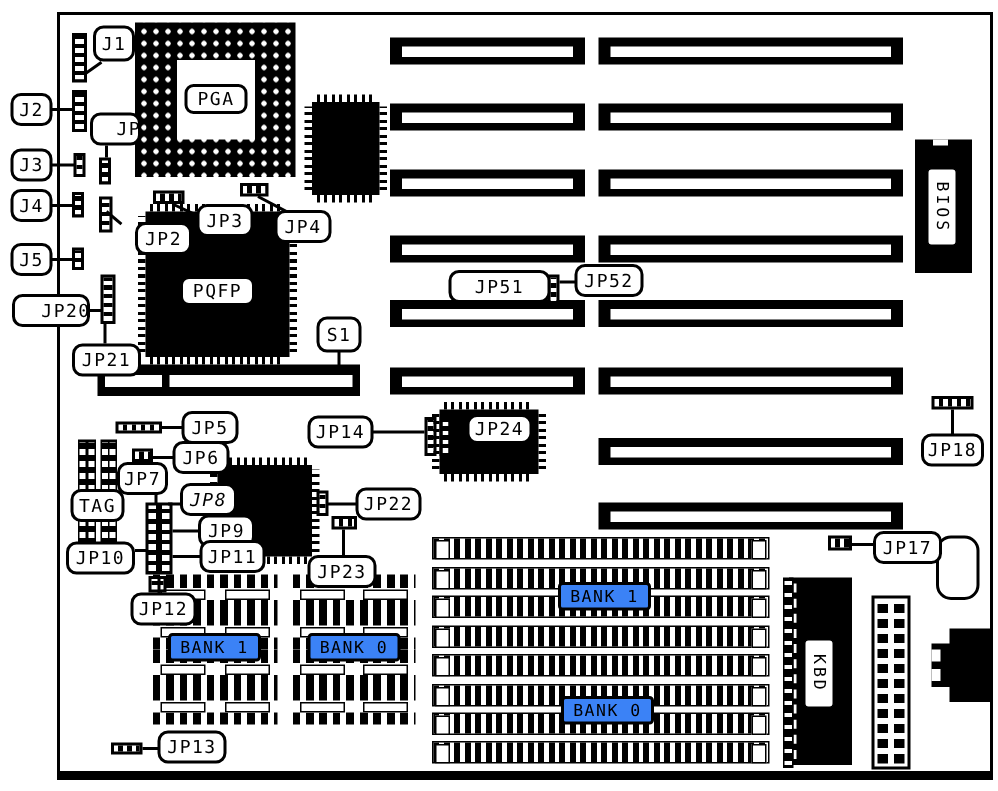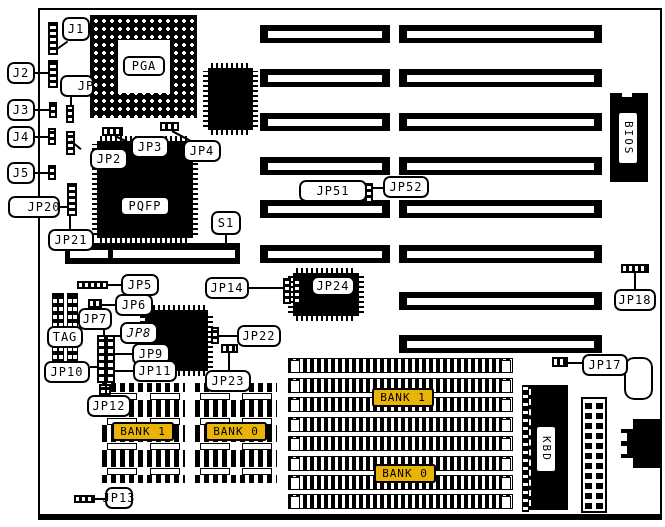--- a/index.html
+++ b/index.html
@@ -6,21 +6,21 @@
   .canvas{position:relative;width:665px;height:527px;background:#fff;overflow:hidden;
           font-family:"DejaVu Sans Mono","Liberation Mono",monospace;color:#000;}
   .board{position:absolute;left:38px;top:8px;width:624px;height:512px;box-sizing:border-box;
          border:2px solid #000;border-bottom-width:6px;background:#fff;z-index:0;}
   
   .cal{position:absolute;z-index:6;display:flex;align-items:center;justify-content:center;
        background:#fff;border:2px solid #000;border-radius:7px;font-size:12px;letter-spacing:1px;
        box-sizing:border-box;white-space:nowrap;}
   
   .ban{position:absolute;z-index:5;display:flex;align-items:center;justify-content:center;
-       background:#eab308;border:2px solid #000;border-radius:3px;font-size:11px;letter-spacing:1px;
+       background:#3b82f6;border:2px solid #000;border-radius:3px;font-size:11px;letter-spacing:1px;
        box-sizing:border-box;white-space:nowrap;}
   
   .wbox{position:absolute;z-index:2;display:flex;align-items:center;justify-content:center;
         background:#fff;border:2px solid #000;border-radius:6px;font-size:12px;letter-spacing:1px;
         box-sizing:border-box;}
   .vtext{position:absolute;z-index:2;display:flex;align-items:center;justify-content:center;
          writing-mode:vertical-rl;background:#fff;border:1px solid #000;border-radius:3px;
          font-size:11px;letter-spacing:2px;box-sizing:border-box;}
   .model{position:absolute;z-index:2;font-size:11px;letter-spacing:2px;}
   
@@ -127,21 +127,21 @@
     <b class="frl"></b>
     <b class="frr"></b>
   </div>
 
   <div class="chip" style="left:97px;top:141px;width:96px;height:97px;">
     <b class="frt"></b>
     <b class="frb"></b>
     <b class="frl"></b>
     <b class="frr"></b>
   </div>
-  <div class="wbox" style="left:120px;top:196px;width:50px;height:20px;">PQFP</div>
+  <div class="wbox" style="left:120px;top:184px;width:50px;height:20px;">PQFP</div>
 
   <div class="chip" style="left:145px;top:310px;width:63px;height:61px;">
     <b class="frt"></b>
     <b class="frb"></b>
     <b class="frl"></b>
     <b class="frr"></b>
   </div>
 
   <div class="chip" style="left:293px;top:273px;width:66px;height:43px;">
     <b class="frt"></b>
@@ -257,21 +257,21 @@
   <div class="cal" style="left:211px;top:211px;width:30px;height:24px;">S1</div>
   <div class="cal" style="left:121px;top:274px;width:38px;height:22px;">JP5</div>
   <div class="cal" style="left:115px;top:294px;width:38px;height:22px;">JP6</div>
   <div class="cal" style="left:78px;top:308px;width:34px;height:22px;">JP7</div>
   <div class="cal" style="left:47px;top:326px;width:36px;height:22px;">TAG</div>
   <div class="cal" style="left:120px;top:322px;width:38px;height:22px;font-style:italic;">JP8</div>
   <div class="cal" style="left:132px;top:343px;width:38px;height:22px;">JP9</div>
   <div class="cal" style="left:44px;top:361px;width:46px;height:22px;">JP10</div>
   <div class="cal" style="left:133px;top:360px;width:44px;height:22px;">JP11</div>
   <div class="cal" style="left:87px;top:395px;width:44px;height:22px;">JP12</div>
-  <div class="cal" style="left:105px;top:487px;width:28px;height:22px;">JP13</div>
+  <div class="cal" style="left:105px;top:487px;width:46px;height:22px;">JP13</div>
   <div class="cal" style="left:205px;top:277px;width:44px;height:22px;">JP14</div>
   <div class="cal" style="left:237px;top:325px;width:44px;height:22px;">JP22</div>
   <div class="cal" style="left:205px;top:370px;width:46px;height:22px;">JP23</div>
   <div class="cal" style="left:311px;top:276px;width:44px;height:20px;">JP24</div>
   <div class="cal" style="left:299px;top:180px;width:68px;height:22px;">JP51</div>
   <div class="cal" style="left:383px;top:176px;width:46px;height:22px;">JP52</div>
   <div class="cal" style="left:582px;top:354px;width:46px;height:22px;">JP17</div>
   <div class="cal" style="left:614px;top:289px;width:42px;height:22px;">JP18</div>
 </div>
 

